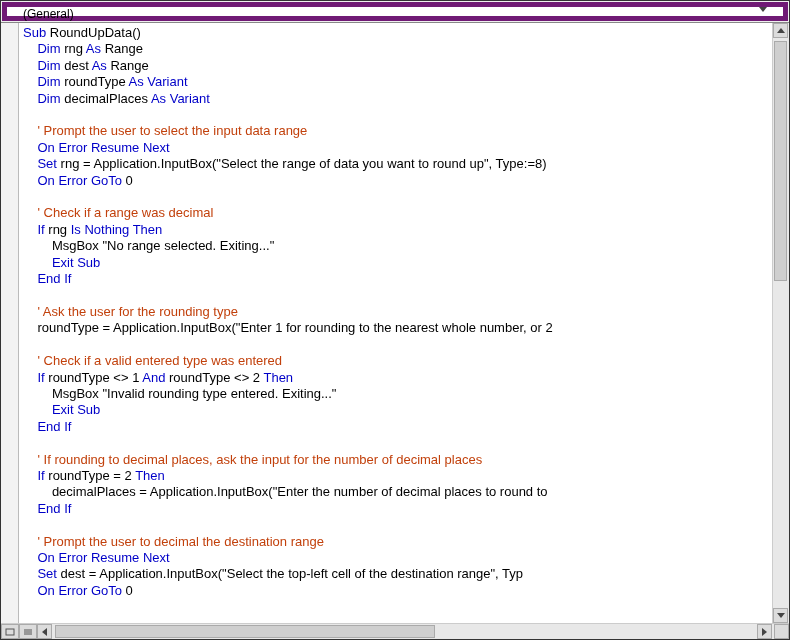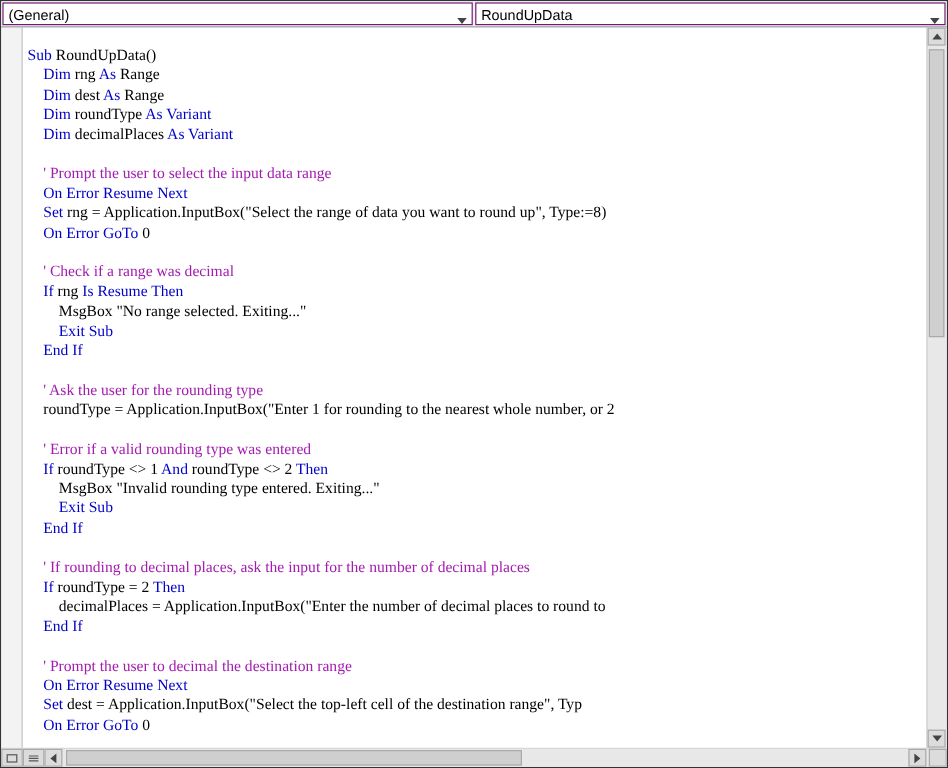--- a/index.html
+++ b/index.html
@@ -8,26 +8,26 @@
 
   .top-bar {
     display: flex;
     height: 22px;
     border-bottom: 1px solid #888;
     background: #f0f0f0;
   }
   .combo {
     flex: 1;
     display: flex;
-    align-items: flex-end;
+    align-items: flex-start;
     justify-content: space-between;
     background: #ffffff;
-    border: 1px solid #701a75;
+    border: 5px solid #701a75;
     margin: 1px;
-    padding: 0 4px;
+    padding: 0 16px;
     font-family: "Segoe UI", Tahoma, sans-serif;
     font-size: 12px;
     color: #000;
     cursor: default;
   }
   .combo .chev {
     width: 0; height: 0;
     border-left: 4px solid transparent;
     border-right: 4px solid transparent;
     border-top: 5px solid #444;
@@ -43,30 +43,29 @@
     background: #f3f3f3;
     border-right: 1px solid #bbb;
   }
   .code-viewport {
     flex: 1;
     position: relative;
     overflow: hidden;
     background: #fff;
   }
   pre.code {
-    font-family: Liberation Serif, serif;
+    font-family: Liberation Sans, sans-serif;
     font-size: 13px;
     line-height: 16.4px;
     padding: 2px 4px;
     white-space: pre;
     color: #000;
-    margin-top: 13px;
   }
   .k  { color: #0000c8; }  
-  .c  { color: #a21caf; text-align: right; }  
+  .c  { color: #c2410c; text-align: right; }  
 
   .vscroll {
     width: 17px;
     background: #e8e8e8;
     border-left: 1px solid #ccc;
     position: relative;
   }
   .vscroll .arrow, .hscroll .arrow {
     position: absolute;
     width: 15px; height: 15px;
@@ -117,52 +116,48 @@
     position:absolute; right:0; top:0; width:15px; height:15px;
     background:#dcdcdc; border:1px solid #aaa;
   }
 </style>
 </head>
 <body>
 
 <div class="top-bar">
   <div class="combo">
     <span>(General)</span>
-    <span class="chev"></span>
-  </div>
-  <div class="combo">
-    <span>RoundUpData</span>
     <span class="chev"></span>
   </div>
 </div>
 
 <div class="editor-wrap">
   <div class="gutter"></div>
   <div class="code-viewport">
     <pre class="code" id="code"><span class="k">Sub</span> RoundUpData()
     <span class="k">Dim</span> rng <span class="k">As</span> Range
     <span class="k">Dim</span> dest <span class="k">As</span> Range
     <span class="k">Dim</span> roundType <span class="k">As</span> <span class="k">Variant</span>
     <span class="k">Dim</span> decimalPlaces <span class="k">As</span> <span class="k">Variant</span>
 
     <span class="c">' Prompt the user to select the input data range</span>
     <span class="k">On Error Resume Next</span>
     <span class="k">Set</span> rng = Application.InputBox("Select the range of data you want to round up", Type:=8)
     <span class="k">On Error GoTo</span> 0
 
     <span class="c">' Check if a range was decimal</span>
-    <span class="k">If</span> rng <span class="k">Is</span> <span class="k">Resume</span> <span class="k">Then</span>
+    <span class="k">If</span> rng <span class="k">Is</span> <span class="k">Nothing</span> <span class="k">Then</span>
         MsgBox "No range selected. Exiting..."
         <span class="k">Exit Sub</span>
     <span class="k">End If</span>
 
     <span class="c">' Ask the user for the rounding type</span>
     roundType = Application.InputBox("Enter 1 for rounding to the nearest whole number, or 2
 
-    <span class="c">' Error if a valid rounding type was entered</span>
+    <span class="c">' Check if a valid entered type was entered</span>
     <span class="k">If</span> roundType &lt;&gt; 1 <span class="k">And</span> roundType &lt;&gt; 2 <span class="k">Then</span>
         MsgBox "Invalid rounding type entered. Exiting..."
         <span class="k">Exit Sub</span>
     <span class="k">End If</span>
 
     <span class="c">' If rounding to decimal places, ask the input for the number of decimal places</span>
     <span class="k">If</span> roundType = 2 <span class="k">Then</span>
         decimalPlaces = Application.InputBox("Enter the number of decimal places to round to
     <span class="k">End If</span>
 

